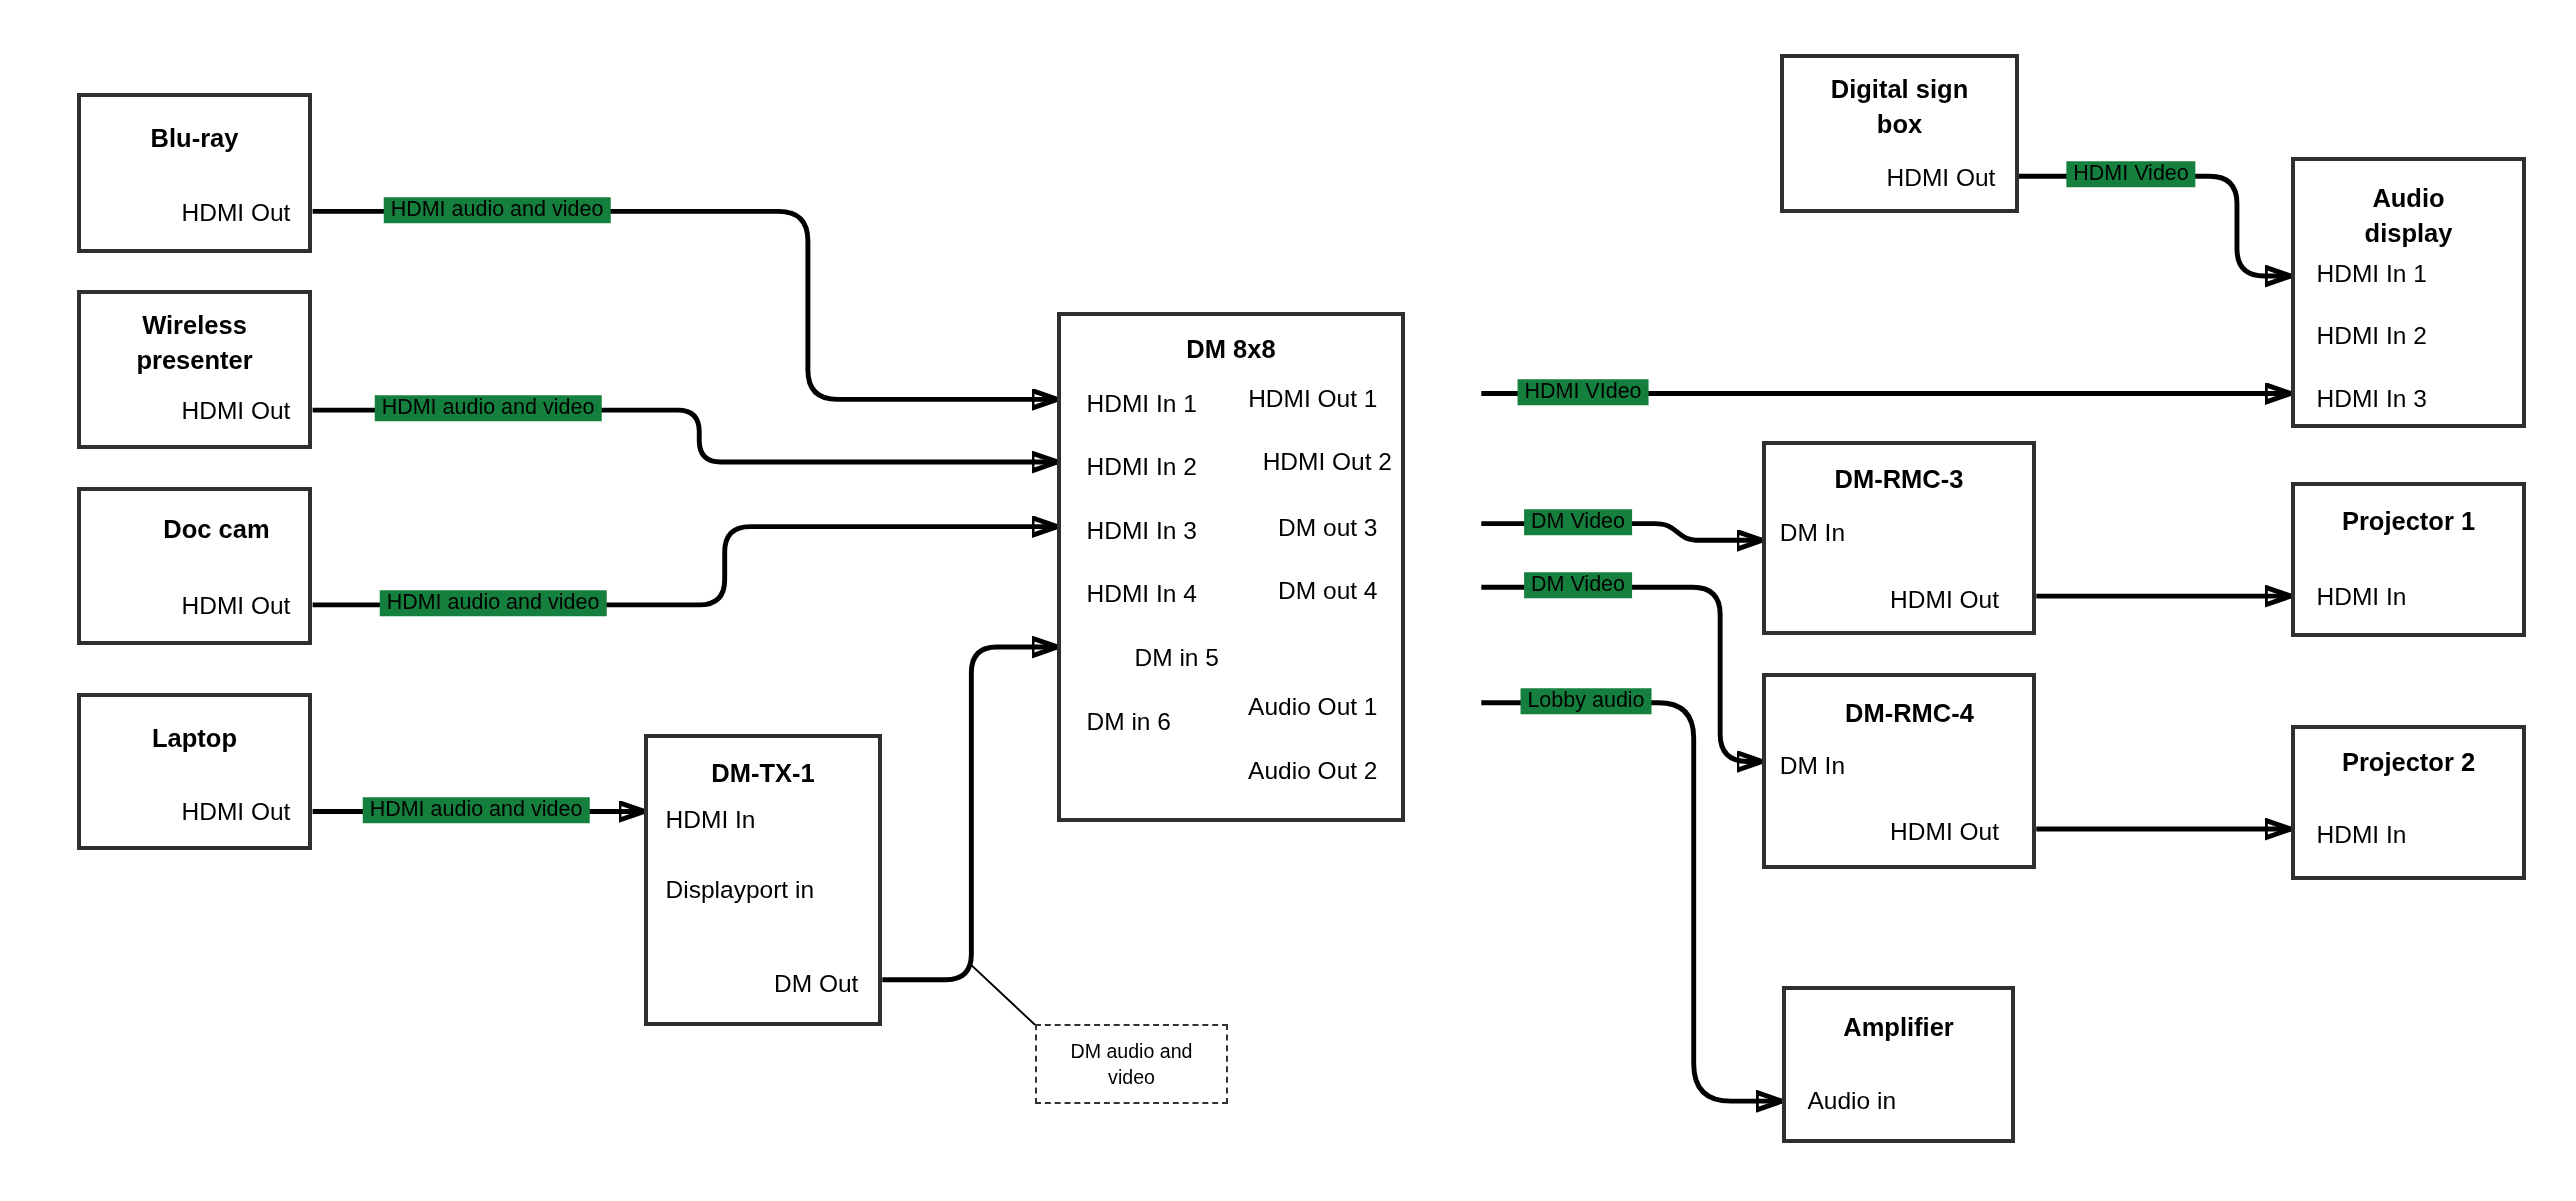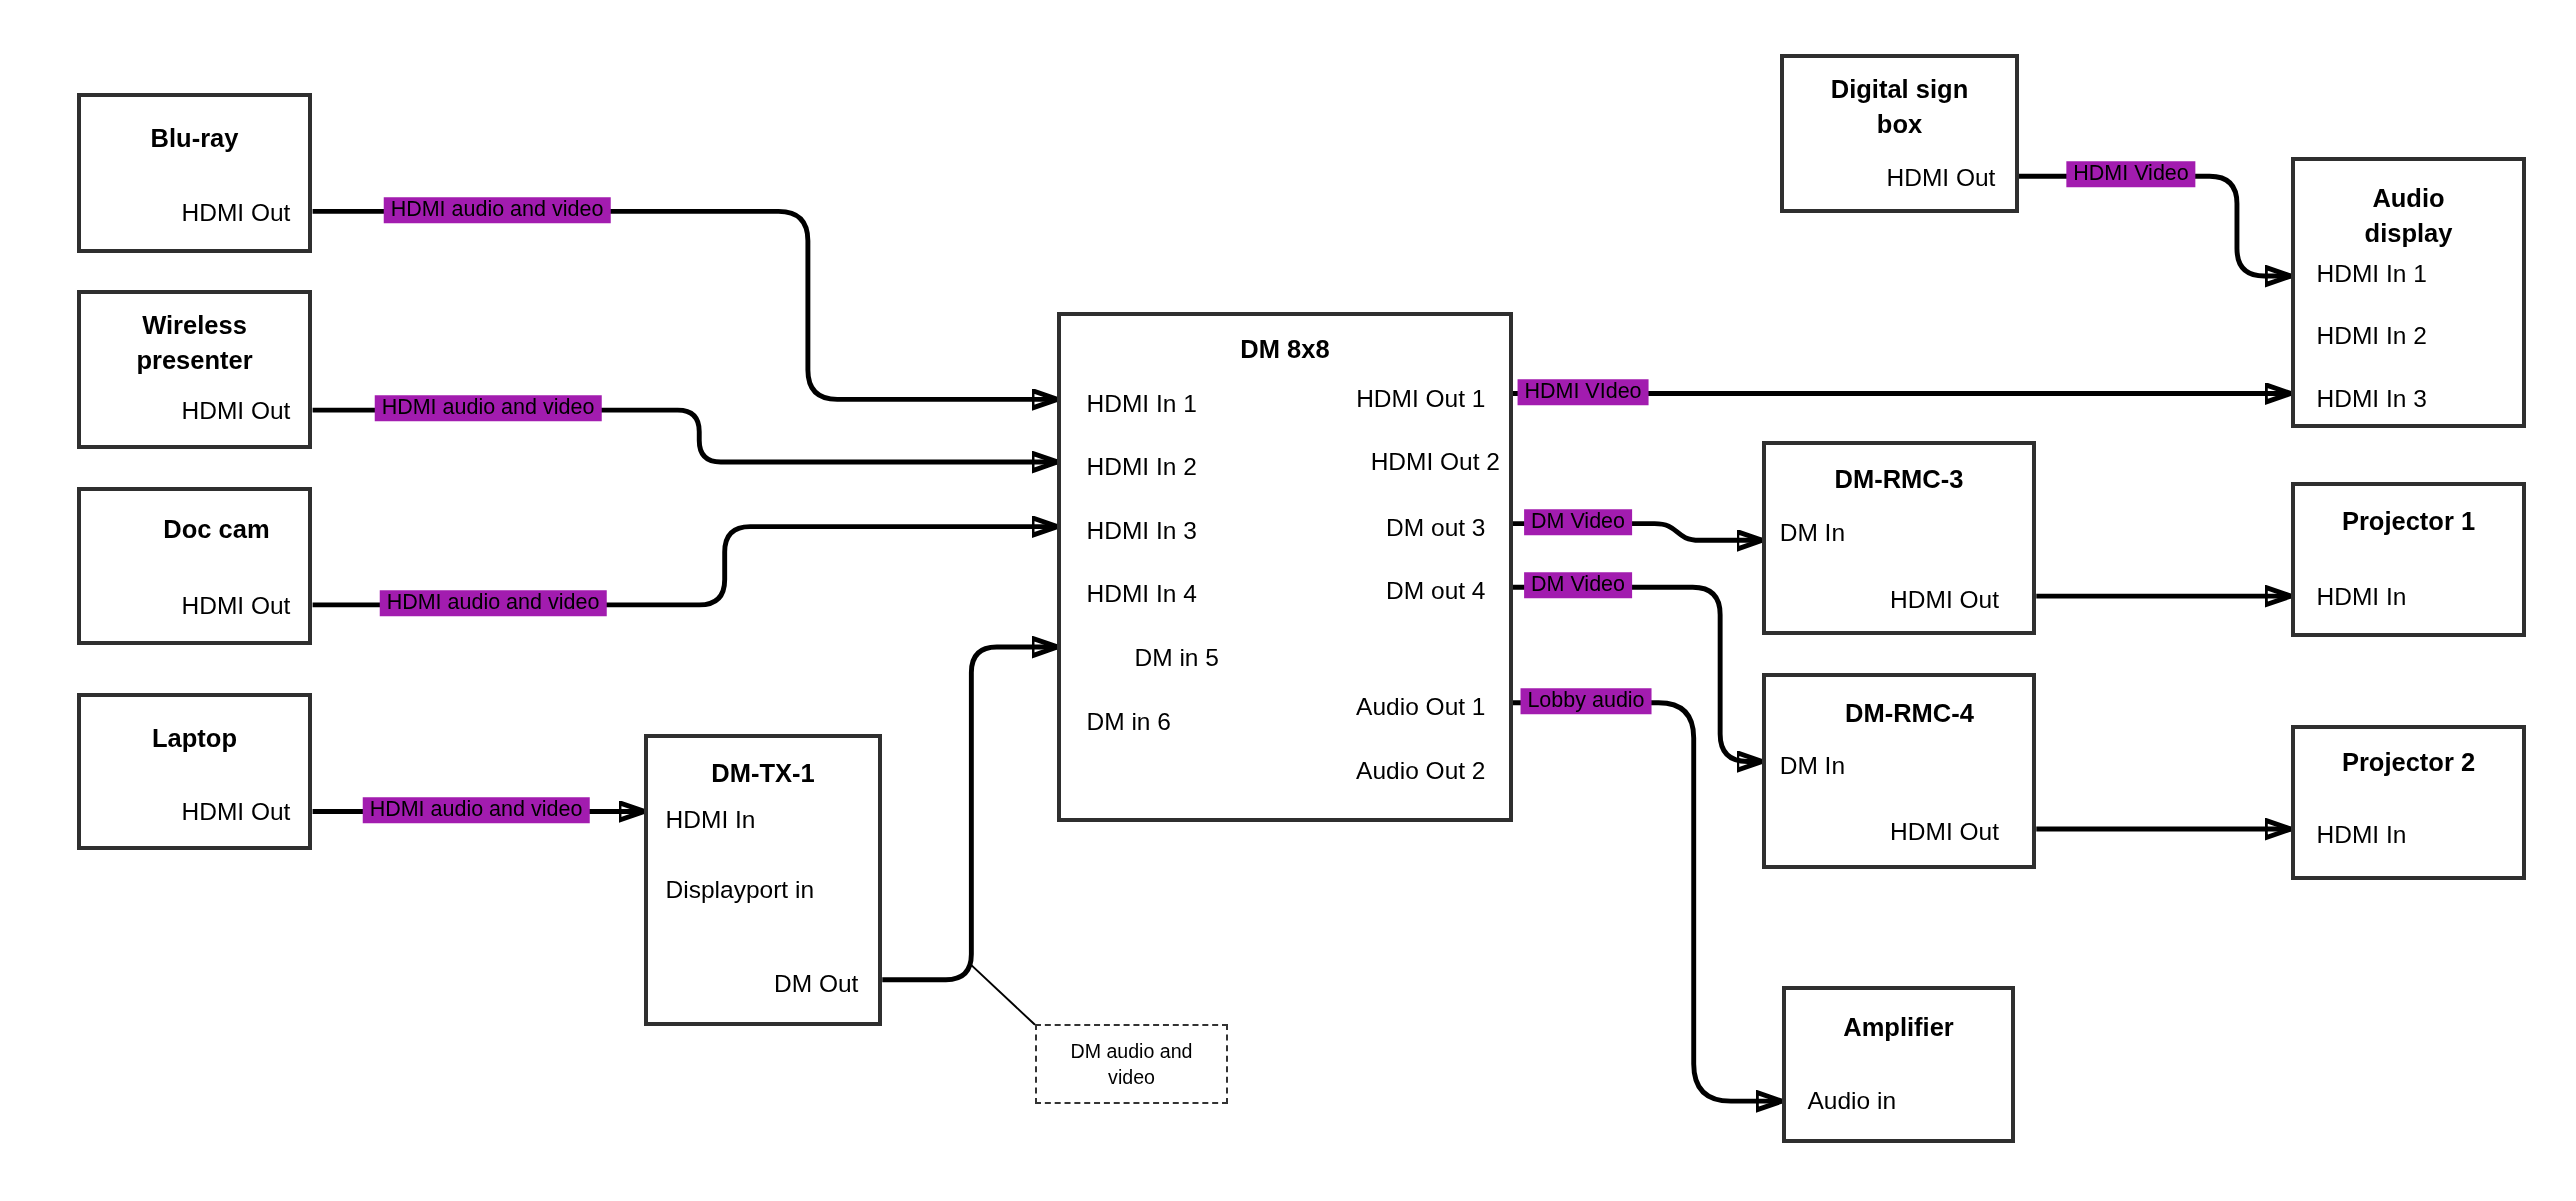--- a/index.html
+++ b/index.html
@@ -27,21 +27,21 @@
     font-size:25.5px;line-height:35px;
   }
   .port{
     position:absolute;
     font-size:24.5px;line-height:29px;
     white-space:nowrap;
   }
   .wire-label{
     position:absolute;
     transform:translate(-50%,-50%);
-    background:#a21caf;
+    background:#15803d;
     padding:0 6.9px;
     font-size:21.5px;line-height:25.5px;
     white-space:nowrap;
   }
   .note{
     position:absolute;
     border:2px dashed #333;
     box-sizing:border-box;
     text-align:center;
     font-size:19.6px;line-height:26.4px;
@@ -94,21 +94,21 @@
     <span class="port" style="right:17.6px;top:100px;">HDMI Out</span>
   </div>
 
   <div class="node" style="left:644px;top:734px;width:238px;height:292px;">
     <div class="box-title" style="top:17.6px;">DM-TX-1</div>
     <span class="port" style="left:17.6px;top:67px;">HDMI In</span>
     <span class="port" style="left:17.6px;top:137px;">Displayport in</span>
     <span class="port" style="right:19.6px;top:231px;">DM Out</span>
   </div>
 
-  <div class="node" style="left:1057px;top:312px;width:456px;height:510px;">
+  <div class="node" style="left:1057px;top:312px;width:348px;height:510px;">
     <div class="box-title" style="top:15.7px;">DM 8x8</div>
     <span class="port" style="left:25.5px;top:73px;">HDMI In 1</span>
     <span class="port" style="left:25.5px;top:136px;">HDMI In 2</span>
     <span class="port" style="left:25.5px;top:200px;">HDMI In 3</span>
     <span class="port" style="left:25.5px;top:263px;">HDMI In 4</span>
     <span class="port" style="left:25.5px;top:327px;margin-left:48px;">DM in 5</span>
     <span class="port" style="left:25.5px;top:391px;">DM in 6</span>
     <span class="port" style="right:23.5px;top:68px;">HDMI Out 1</span>
     <span class="port" style="right:9px;top:131px;">HDMI Out 2</span>
     <span class="port" style="right:23.5px;top:197px;">DM out 3</span>

